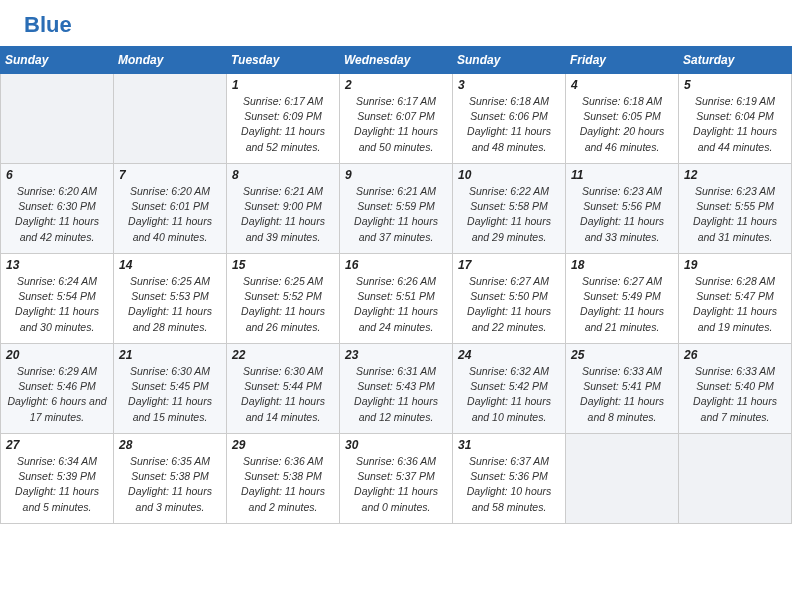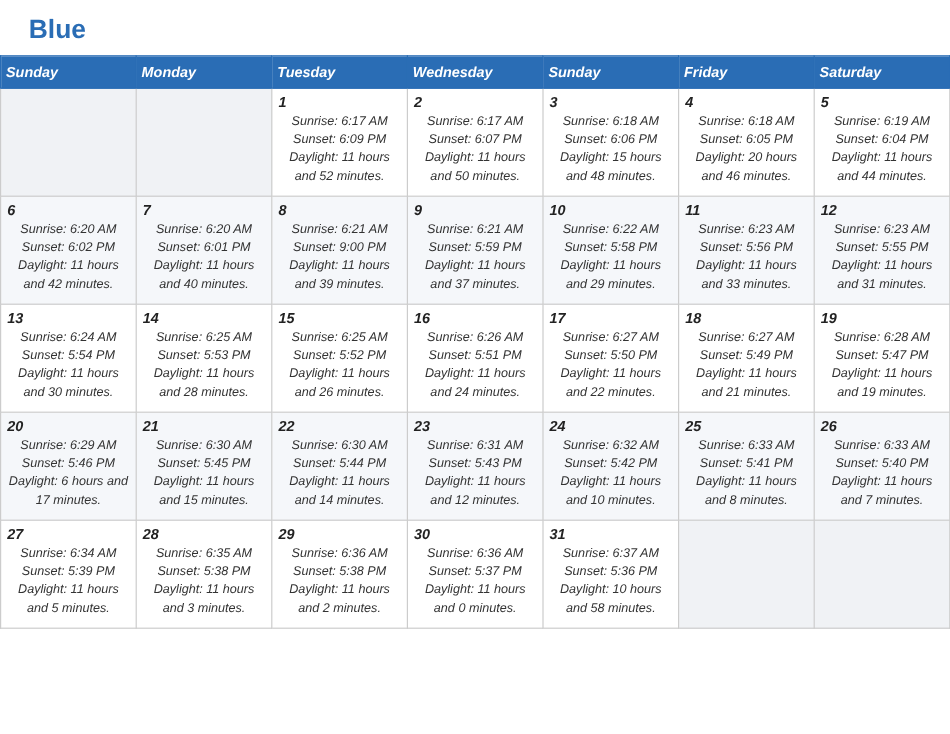--- a/index.html
+++ b/index.html
@@ -117,35 +117,35 @@
           <td>
             <div class="day-num">1</div>
             <div class="day-info"><span>Sunrise: 6:17 AM</span><br><span>Sunset: 6:09 PM</span><br><span>Daylight: 11 hours and 52 minutes.</span></div>
           </td>
           <td>
             <div class="day-num">2</div>
             <div class="day-info"><span>Sunrise: 6:17 AM</span><br><span>Sunset: 6:07 PM</span><br><span>Daylight: 11 hours and 50 minutes.</span></div>
           </td>
           <td>
             <div class="day-num">3</div>
-            <div class="day-info"><span>Sunrise: 6:18 AM</span><br><span>Sunset: 6:06 PM</span><br><span>Daylight: 15 hours and 48 minutes.</span></div>
+            <div class="day-info"><span>Sunrise: 6:18 AM</span><br><span>Sunset: 6:06 PM</span><br><span>Daylight: 11 hours and 48 minutes.</span></div>
           </td>
           <td>
             <div class="day-num">4</div>
             <div class="day-info"><span>Sunrise: 6:18 AM</span><br><span>Sunset: 6:05 PM</span><br><span>Daylight: 20 hours and 46 minutes.</span></div>
           </td>
           <td>
             <div class="day-num">5</div>
             <div class="day-info"><span>Sunrise: 6:19 AM</span><br><span>Sunset: 6:04 PM</span><br><span>Daylight: 11 hours and 44 minutes.</span></div>
           </td>
         </tr>
         <tr>
           <td>
             <div class="day-num">6</div>
-            <div class="day-info"><span>Sunrise: 6:20 AM</span><br><span>Sunset: 6:02 PM</span><br><span>Daylight: 11 hours and 42 minutes.</span></div>
+            <div class="day-info"><span>Sunrise: 6:20 AM</span><br><span>Sunset: 6:30 PM</span><br><span>Daylight: 11 hours and 42 minutes.</span></div>
           </td>
           <td>
             <div class="day-num">7</div>
             <div class="day-info"><span>Sunrise: 6:20 AM</span><br><span>Sunset: 6:01 PM</span><br><span>Daylight: 11 hours and 40 minutes.</span></div>
           </td>
           <td>
             <div class="day-num">8</div>
             <div class="day-info"><span>Sunrise: 6:21 AM</span><br><span>Sunset: 9:00 PM</span><br><span>Daylight: 11 hours and 39 minutes.</span></div>
           </td>
           <td>

